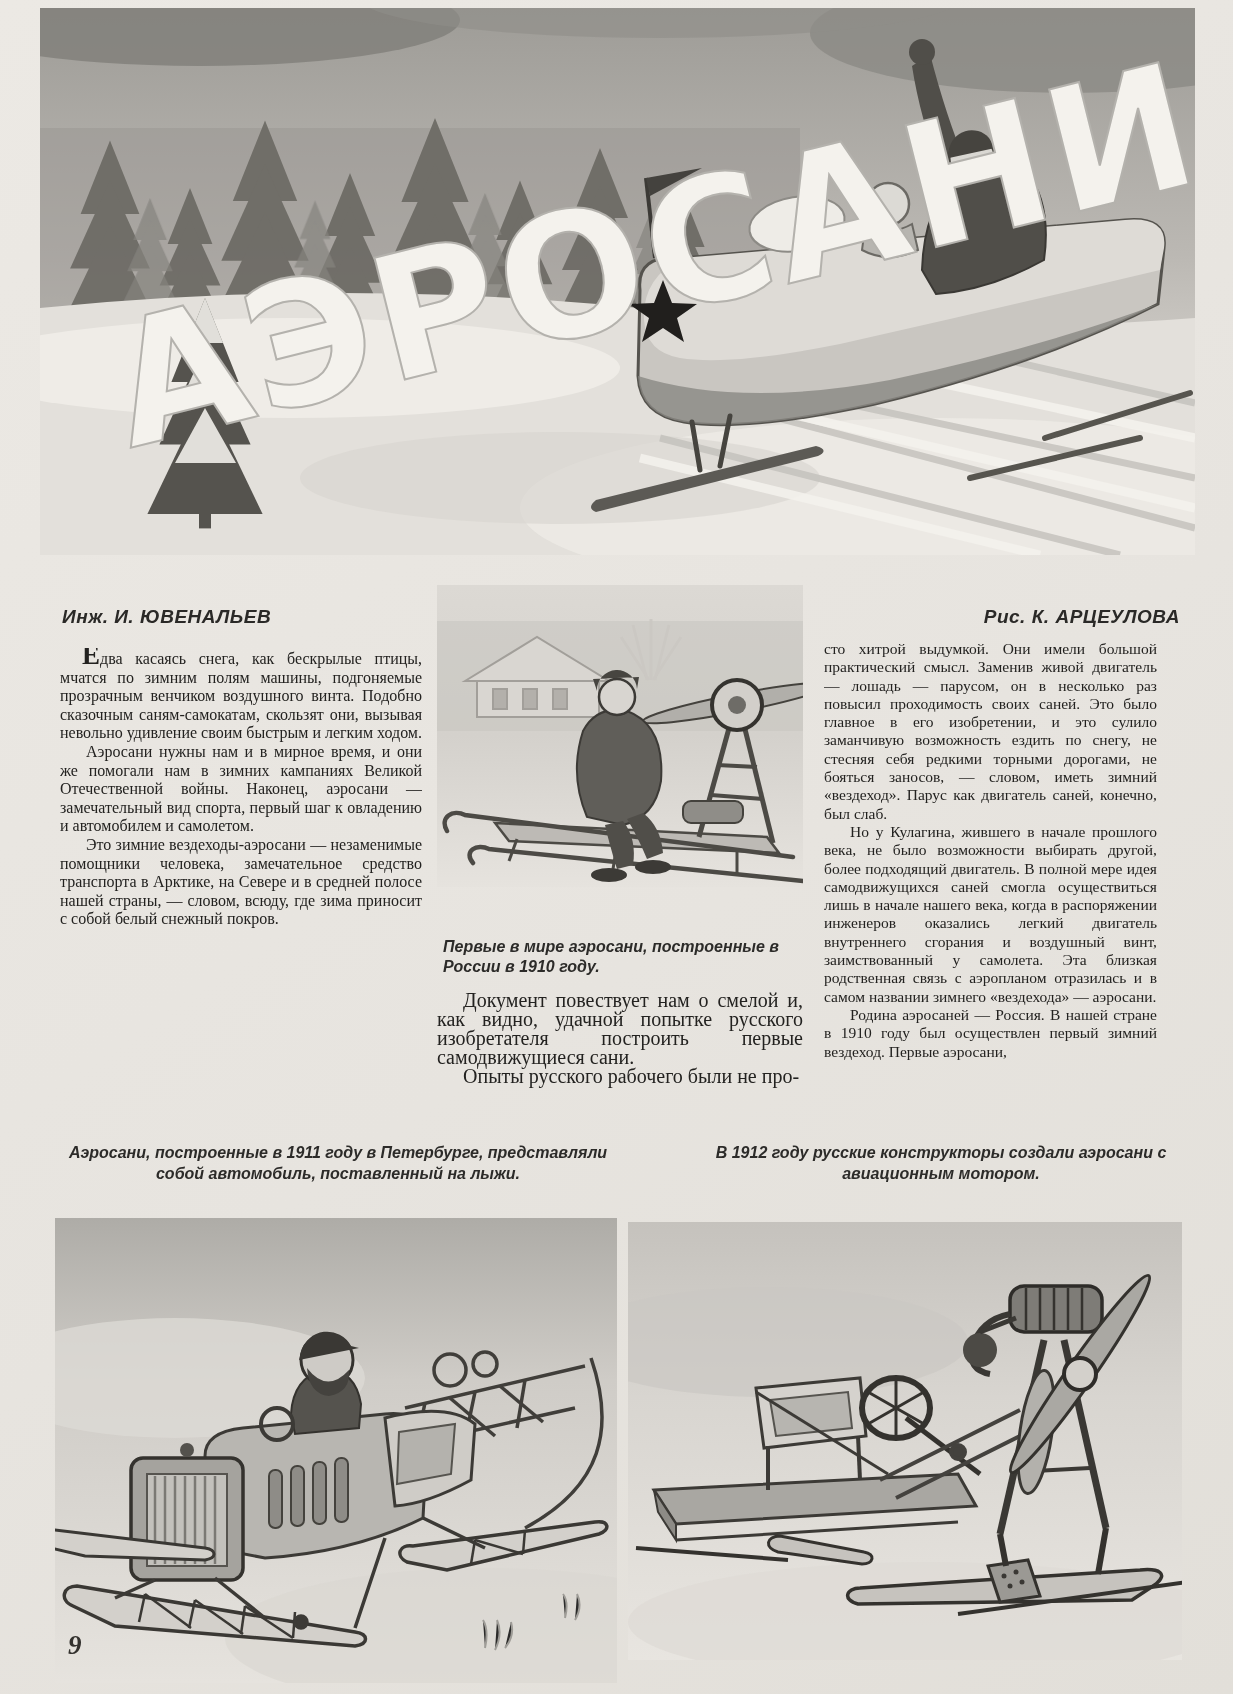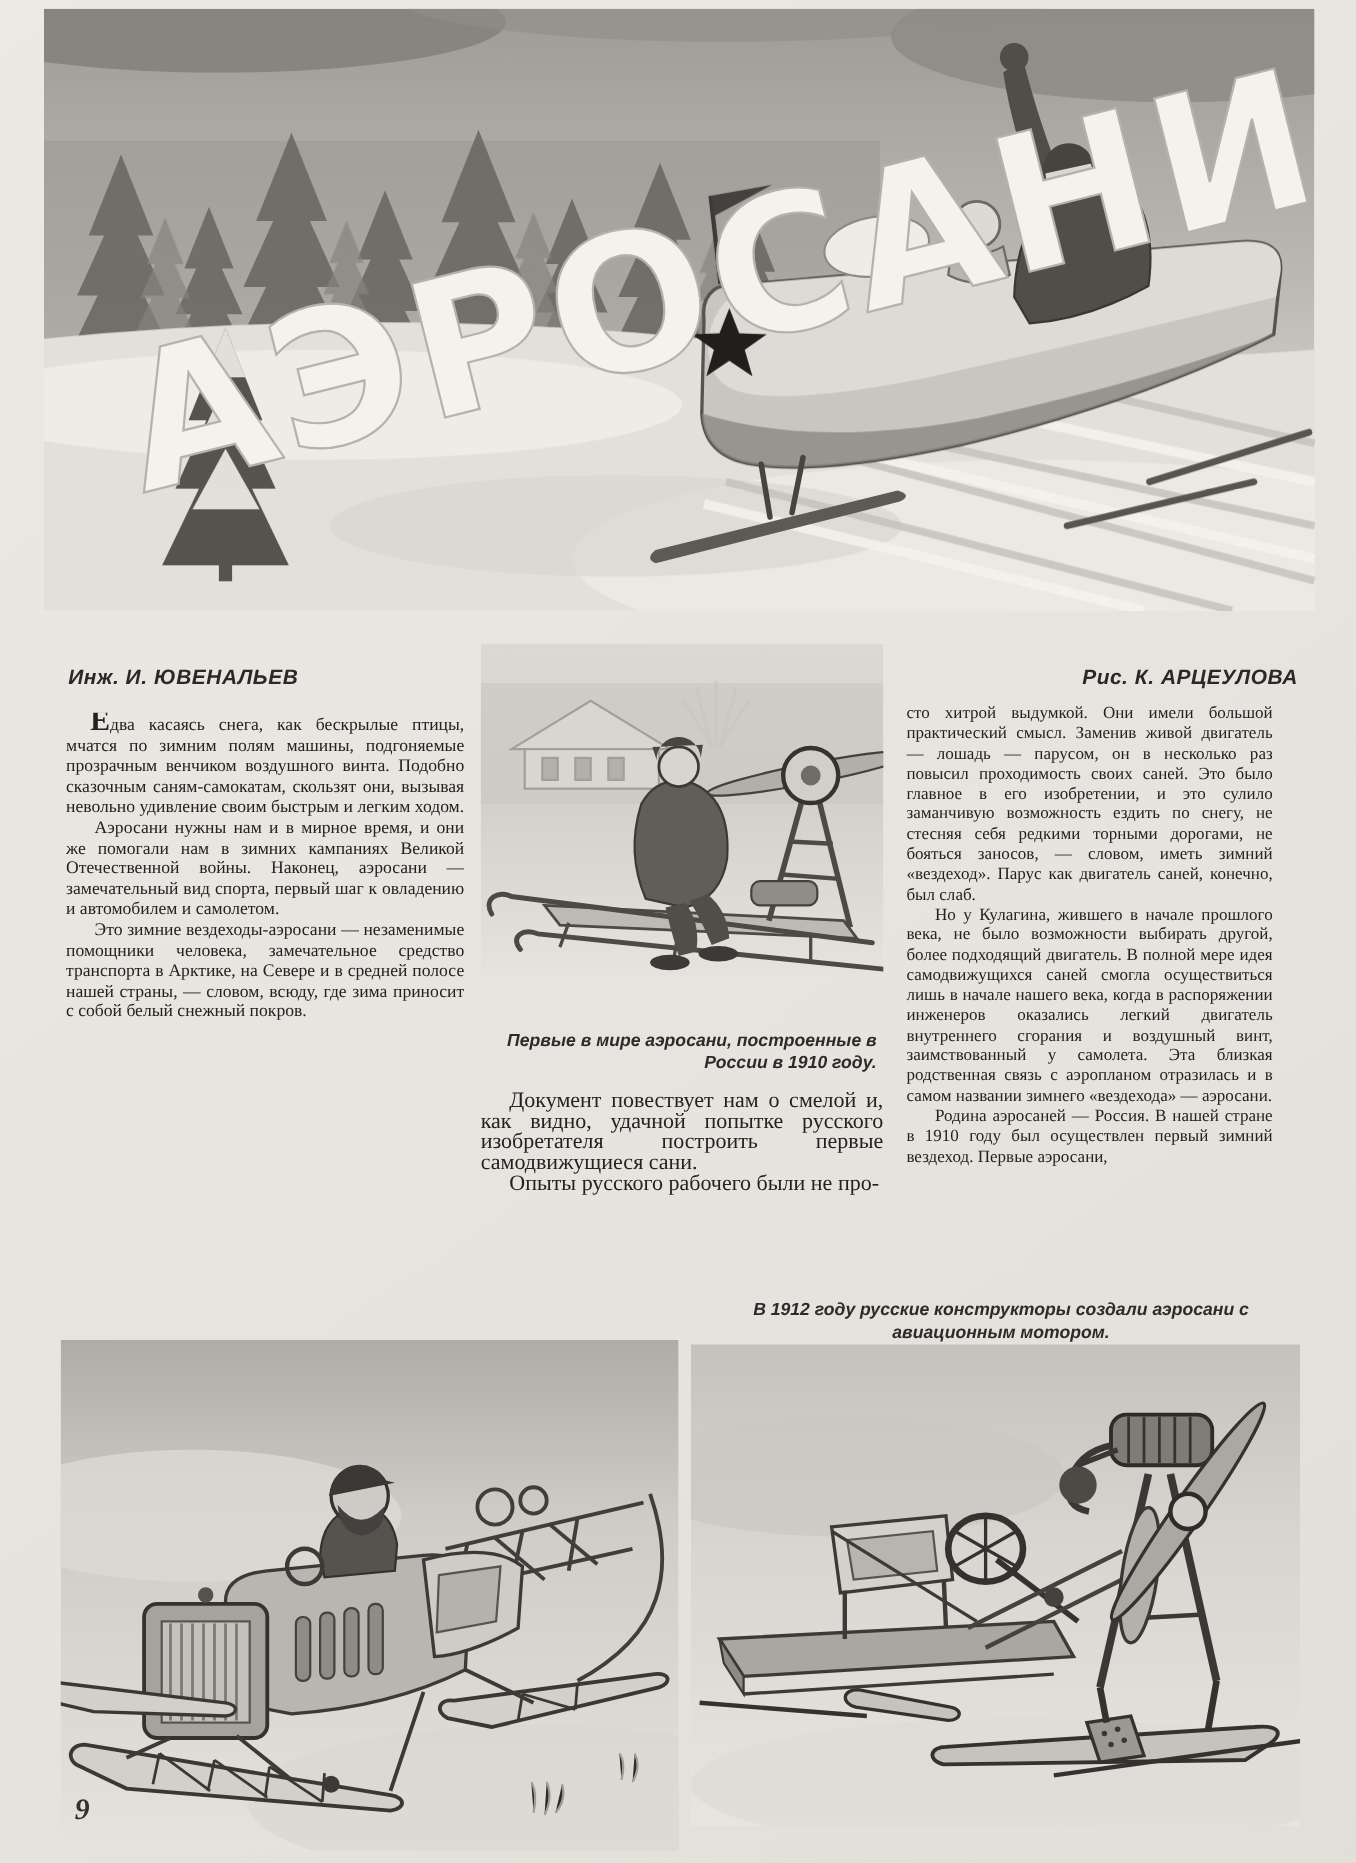--- a/index.html
+++ b/index.html
@@ -32,36 +32,36 @@
   .col p{margin:0;text-indent:26px;}
   .col-left{left:60px;top:648px;width:362px;height:486px;overflow:hidden;}
   .col-left p.lead{text-indent:22px;}
   .col-left p.lead::first-letter{
     font-size:27px;font-weight:bold;line-height:14px;
   }
   .col-mid{left:437px;top:585px;width:366px;}
   .col-mid .mid-art{width:366px;height:302px;display:block;}
   .mid-caption{
     margin:50px 6px 14px 6px;
-    text-align:right;
+    text-align:left;
     font-family:"Liberation Sans", sans-serif;
     font-style:italic;font-weight:bold;
     font-size:16px;line-height:20px;color:#2c2b29;
   }
   .col-mid .mid-text{font-size:20px;line-height:19px;}
   .col-right{left:824px;top:640px;width:333px;height:500px;overflow:hidden;font-size:15.5px;line-height:18.3px;}
   .photo-cap{
     position:absolute;top:1142px;
     text-align:center;
     font-family:"Liberation Sans", sans-serif;
     font-style:italic;font-weight:bold;
     font-size:16px;line-height:21px;color:#2c2b29;
   }
   .photo-cap.left{left:60px;width:556px;}
-  .photo-cap.right{left:640px;width:540px;margin-top:38px;}
+  .photo-cap.right{left:671px;width:540px;}
   .art{position:absolute;overflow:hidden;}
   .art-bl{left:55px;top:1218px;width:562px;height:465px;}
   .art-br{left:628px;top:1222px;width:554px;height:438px;}
   .pageno{
     position:absolute;left:68px;top:1630px;
     font-style:italic;font-size:27px;font-weight:bold;color:#33312e;
     z-index:5;
   }
   svg{display:block;}
 </style>
@@ -253,20 +253,21 @@
       <p>Опыты русского рабочего были не про-</p>
     </div>
   </div>
 
   <div class="col col-right">
     <p style="text-indent:0">сто хитрой выдумкой. Они имели большой практический смысл. Заменив живой двигатель — лошадь — парусом, он в несколько раз повысил проходимость своих саней. Это было главное в его изобретении, и это сулило заманчивую возможность ездить по снегу, не стесняя себя редкими торными дорогами, не бояться заносов, — словом, иметь зимний «вездеход». Парус как двигатель саней, конечно, был слаб.</p>
     <p>Но у Кулагина, жившего в начале прошлого века, не было возможности выбирать другой, более подходящий двигатель. В полной мере идея самодвижущихся саней смогла осуществиться лишь в начале нашего века, когда в распоряжении инженеров оказались легкий двигатель внутреннего сгорания и воздушный винт, заимствованный у самолета. Эта близкая родственная связь с аэропланом отразилась и в самом названии зимнего «вездехода» — аэросани.</p>
     <p>Родина аэросаней — Россия. В нашей стране в 1910 году был осуществлен первый зимний вездеход. Первые аэросани,</p>
   </div>
 
+  <div class="photo-cap left">Аэросани, построенные в 1911 году в Петербурге, представляли собой автомобиль, поставленный на лыжи.</div>
   <div class="photo-cap right">В 1912 году русские конструкторы создали аэросани с авиационным мотором.</div>
 
   <div class="art art-bl">
     <svg viewBox="0 0 562 465" width="562" height="465">
       <defs>
         <linearGradient id="blbg" x1="0" y1="0" x2="0" y2="1">
           <stop offset="0" stop-color="#aeaca7"></stop>
           <stop offset="0.35" stop-color="#cfccc7"></stop>
           <stop offset="1" stop-color="#e6e3de"></stop>
         </linearGradient>

